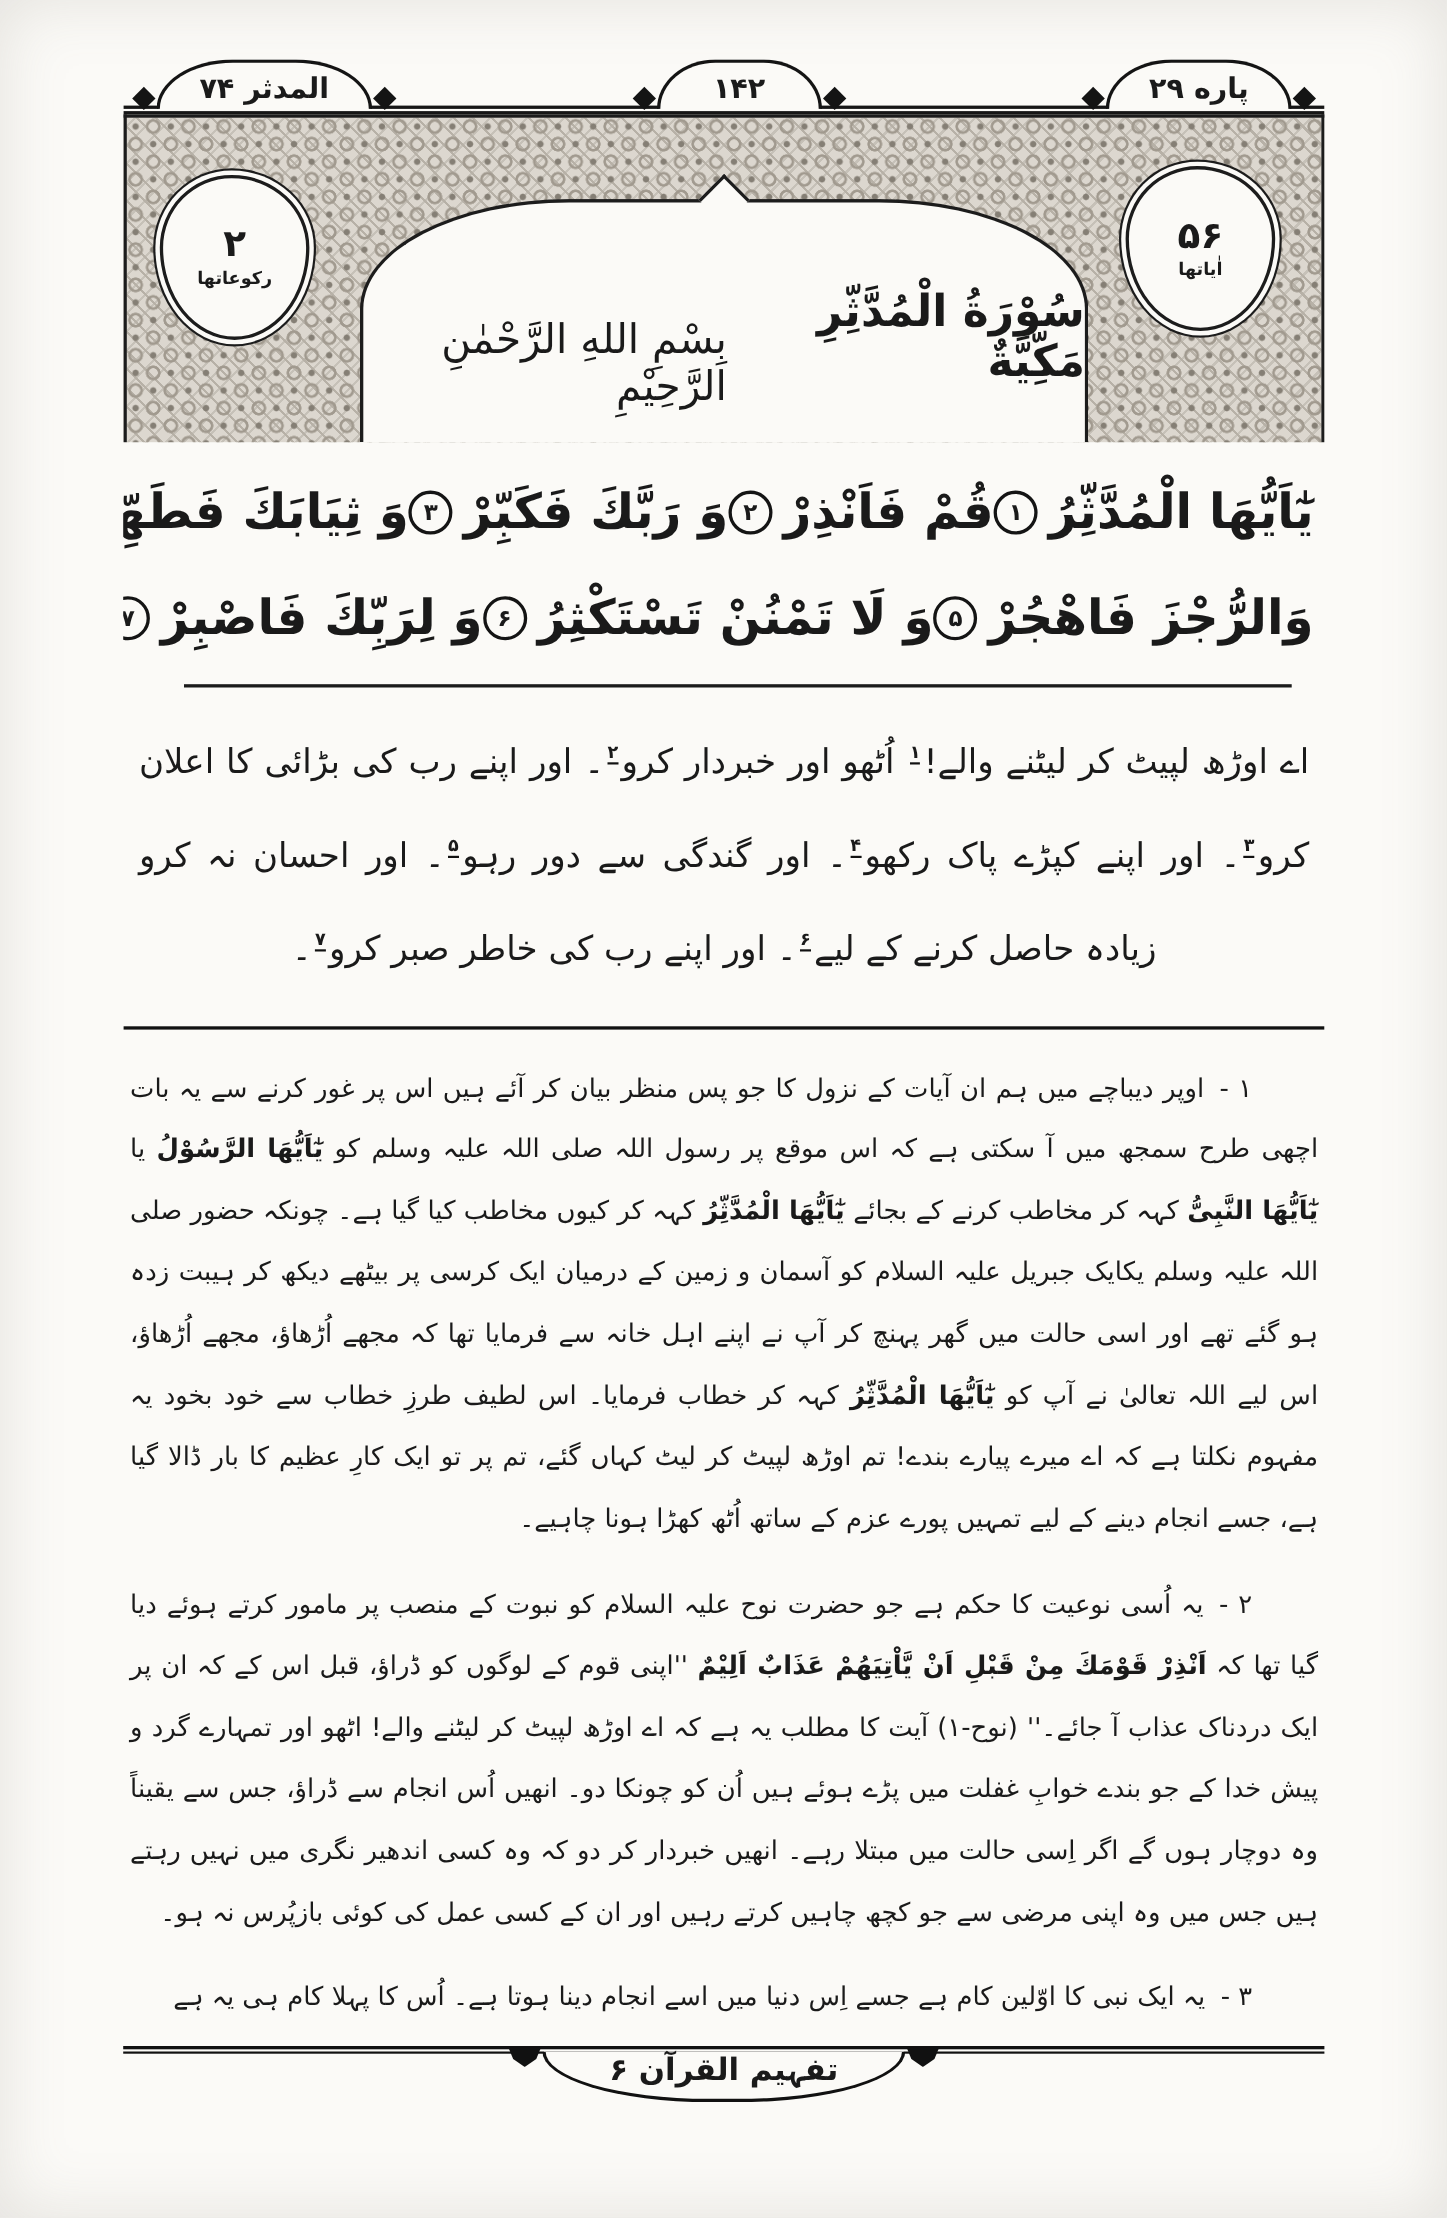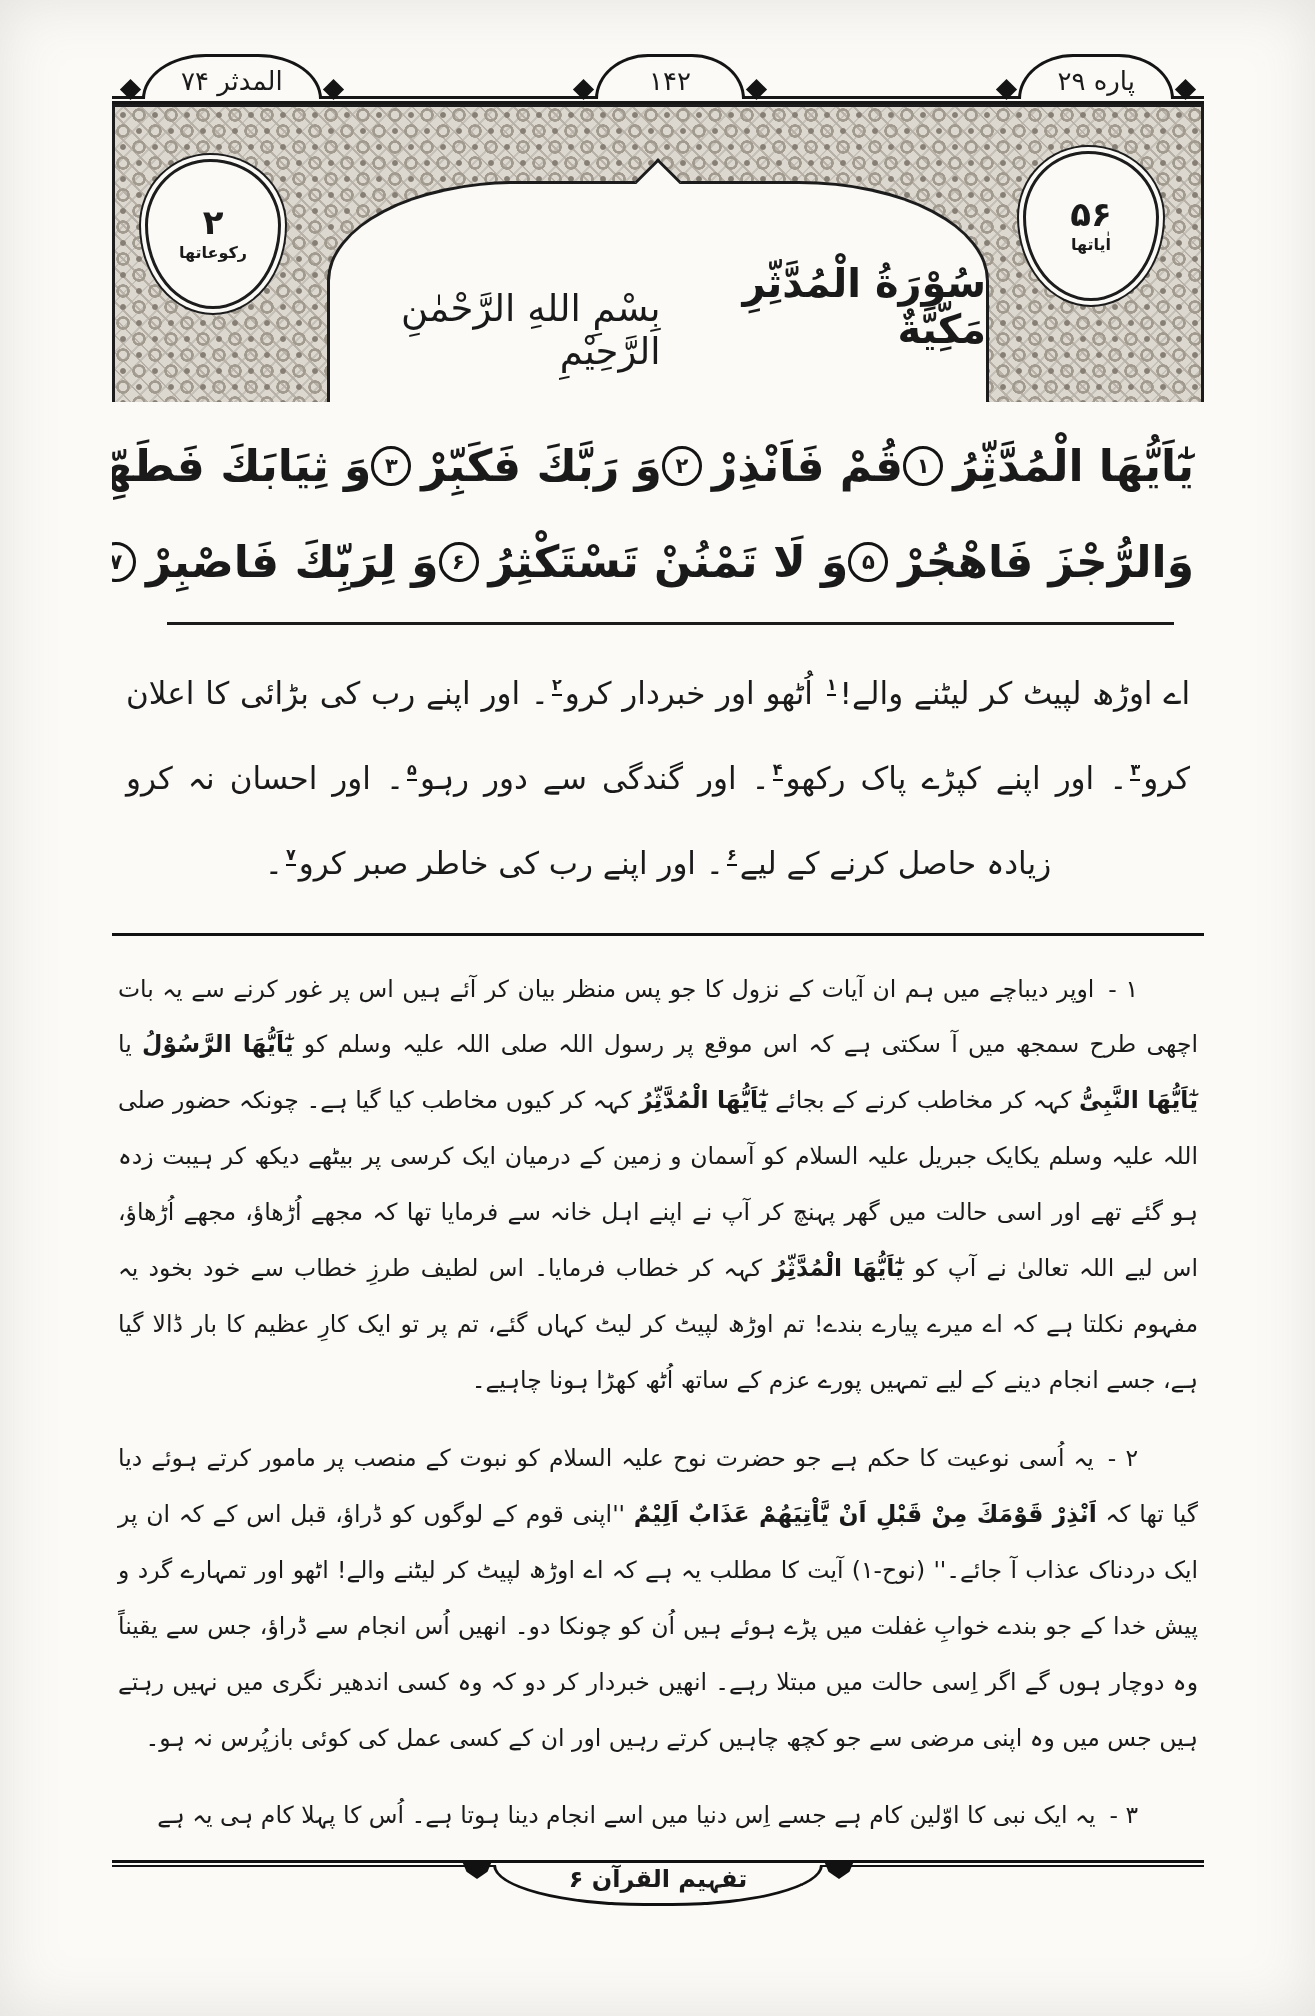--- a/index.html
+++ b/index.html
@@ -18,21 +18,21 @@
 
   
   .header-band {
     display:flex; justify-content:space-between; align-items:flex-end;
     padding:54px 30px 0 30px; position:relative; z-index:2; direction:ltr;
   }
   .cartouche {
     position:relative; border:3px solid #141414; border-bottom:none;
     border-radius:60% 60% 0 0 / 170% 170% 0 0;
     padding:8px 36px 0 36px; min-width:150px; text-align:center;
-    font-size:26px; font-weight:normal; background:#fbfaf7; line-height:1.3;
+    font-size:26px; font-weight:bold; background:#fbfaf7; line-height:1.3;
   }
   .cartouche::before, .cartouche::after {
     content:""; position:absolute; bottom:2px; width:15px; height:15px;
     background:#141414; transform:rotate(45deg);
   }
   .cartouche::before { left:-22px; }
   .cartouche::after  { right:-22px; }
 
   .double-rule {
     height:8px; border-top:3px solid #161616; border-bottom:3px solid #161616;
@@ -117,21 +117,21 @@
   .note-num { letter-spacing:2px; padding-left:14px; }
   .seg-ar { font-weight:bold; }
 
   
   .footer { position:absolute; left:112px; width:1092px; top:1860px; }
   .footer-rule { height:7px; border-top:3px solid #111; border-bottom:2px solid #111; }
   .footer-cartouche {
     width:330px; margin:-2px auto 0 auto; position:relative;
     background:#fbfaf7; border:3px solid #111; border-top:none;
     border-radius:0 0 55% 55% / 0 0 120% 120%;
-    text-align:center; font-size:24px; font-weight:bold; padding:0 10px 10px 10px;
+    text-align:center; font-size:28px; font-weight:bold; padding:0 10px 10px 10px;
   }
   .footer-cartouche::before, .footer-cartouche::after {
     content:""; position:absolute; top:-4px; width:30px; height:18px; background:#111;
     clip-path:polygon(0 0,100% 0,85% 60%,50% 100%,15% 60%);
   }
   .footer-cartouche::before { left:-34px; }
   .footer-cartouche::after  { right:-34px; }
 </style>
 </head>
 <body>

